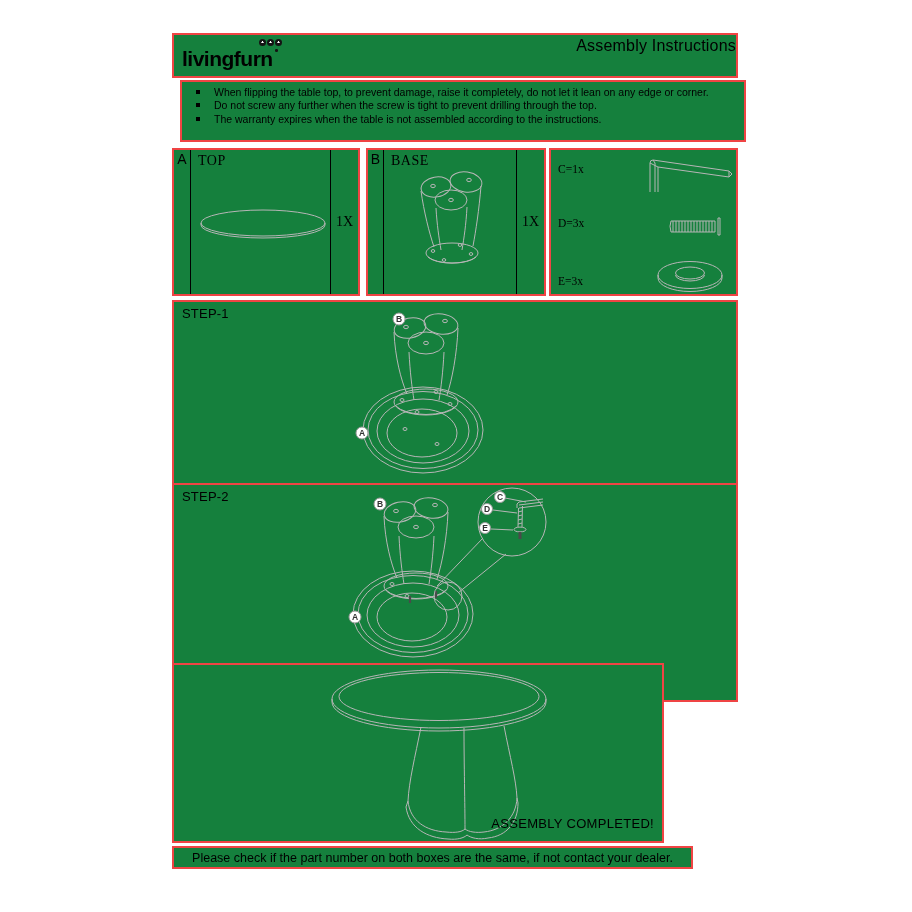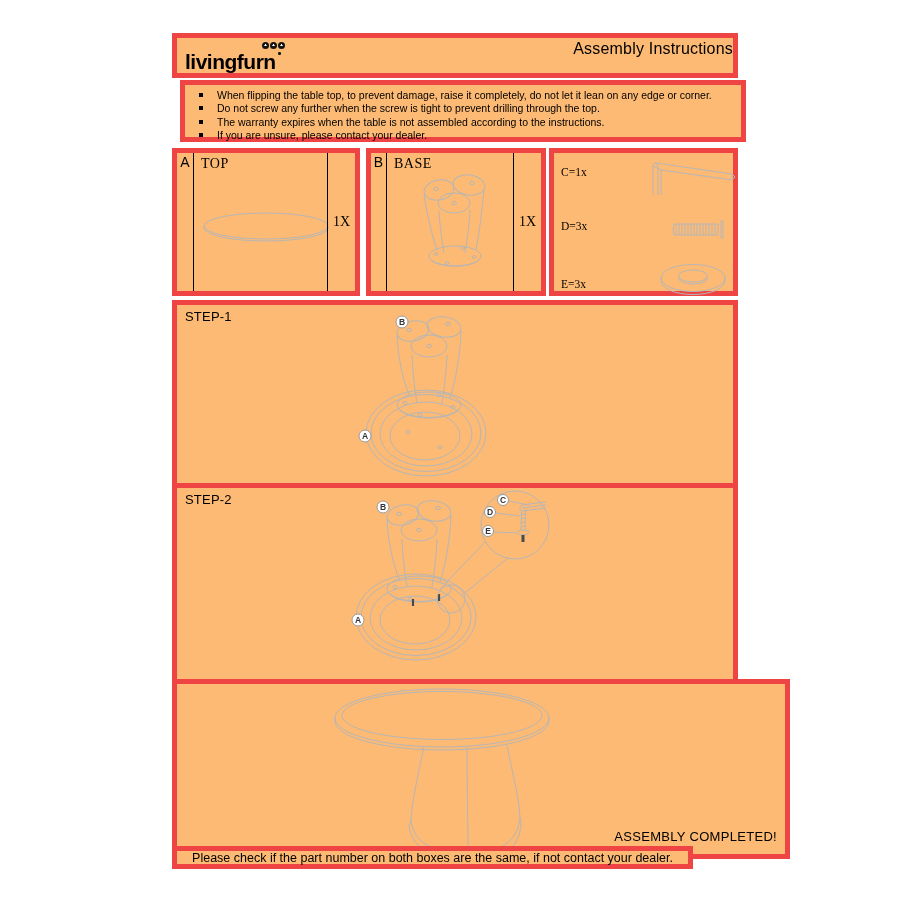--- a/index.html
+++ b/index.html
@@ -1,18 +1,18 @@
 <!DOCTYPE html>
 <html><head>
 <meta charset="utf-8">
 <style>
   html,body{margin:0;padding:0;background:#fff;}
   .screen{position:relative;width:912px;height:912px;background:#ffffff;
           font-family:"Liberation Sans",sans-serif;color:#000;overflow:hidden;}
-  .box{position:absolute;background:#fdba74;border:5px solid #ef4444;box-sizing:border-box;}
+  .box{position:absolute;background:#15803d;border:2px solid #ef4444;box-sizing:border-box;}
 
   
   .logo-wrap{position:absolute;left:8px;top:12px;}
   .logo-text{font-size:21px;font-weight:bold;letter-spacing:-0.5px;line-height:24px;}
   .logo-dots{position:absolute;left:77px;top:-8px;display:flex;gap:1px;}
   .logo-dot{width:7px;height:7px;border-radius:50%;
             background:radial-gradient(circle at 50% 45%, #fff 0 1px, #141414 1.2px);}
   .logo-reg{position:absolute;right:-5px;top:2px;width:2.5px;height:2.5px;border-radius:50%;background:#141414;}
   .header-title{position:absolute;left:0;right:0;top:2px;text-align:right;font-size:16px;letter-spacing:0.2px;}
 
@@ -67,24 +67,20 @@
           <span class="warn-bullet"></span>
           <span>When flipping the table top, to prevent damage, raise it completely, do not let it lean on any edge or corner.</span>
         </div>
       <div class="warn-item">
           <span class="warn-bullet"></span>
           <span>Do not screw any further when the screw is tight to prevent drilling through the top.</span>
         </div>
       <div class="warn-item">
           <span class="warn-bullet"></span>
           <span>The warranty expires when the table is not assembled according to the instructions.</span>
-        </div>
-      <div class="warn-item">
-          <span class="warn-bullet"></span>
-          <span>If you are unsure, please contact your dealer.</span>
         </div>
     </div>
   </div>
 
   <div class="box" style="left:172px;top:148px;width:188px;height:148px;">
     <div class="part-letter-cell">A</div>
     <div class="part-name" style="left:24px;">TOP</div>
     <svg style="position:absolute;left:17px;top:0;" width="144" height="144" viewBox="0 0 144 144">
       <g class="art-stroke">
         <ellipse cx="72" cy="73" rx="62" ry="13"></ellipse>
@@ -266,21 +262,21 @@
         <circle class="lbl-circle" cx="313" cy="24" r="5.5"></circle>
         <text class="lbl-text" x="313" y="27">D</text>
       </g>
       <g>
         <circle class="lbl-circle" cx="311" cy="43" r="5.5"></circle>
         <text class="lbl-text" x="311" y="46">E</text>
       </g>
     </svg>
   </div>
 
-  <div class="box" style="left:172px;top:663px;width:618px;height:180px;margin-top:16px;">
+  <div class="box" style="left:172px;top:663px;width:492px;height:180px;">
     <svg style="position:absolute;left:0;top:0;" width="562" height="176" viewBox="0 0 562 176">
       <g class="art-stroke">
 
         <ellipse cx="265" cy="34" rx="107" ry="29"></ellipse>
         <ellipse cx="265" cy="31.5" rx="100" ry="24"></ellipse>
         <path d="M158,37 A107,29 0 0 0 372,37"></path>
         <path d="M158,34 L158,37 M372,34 L372,37"></path>
 
         <path d="M247,62 C241,92 235,116 234,136"></path>
         <path d="M290,63 C290,100 291,140 291,164"></path>

